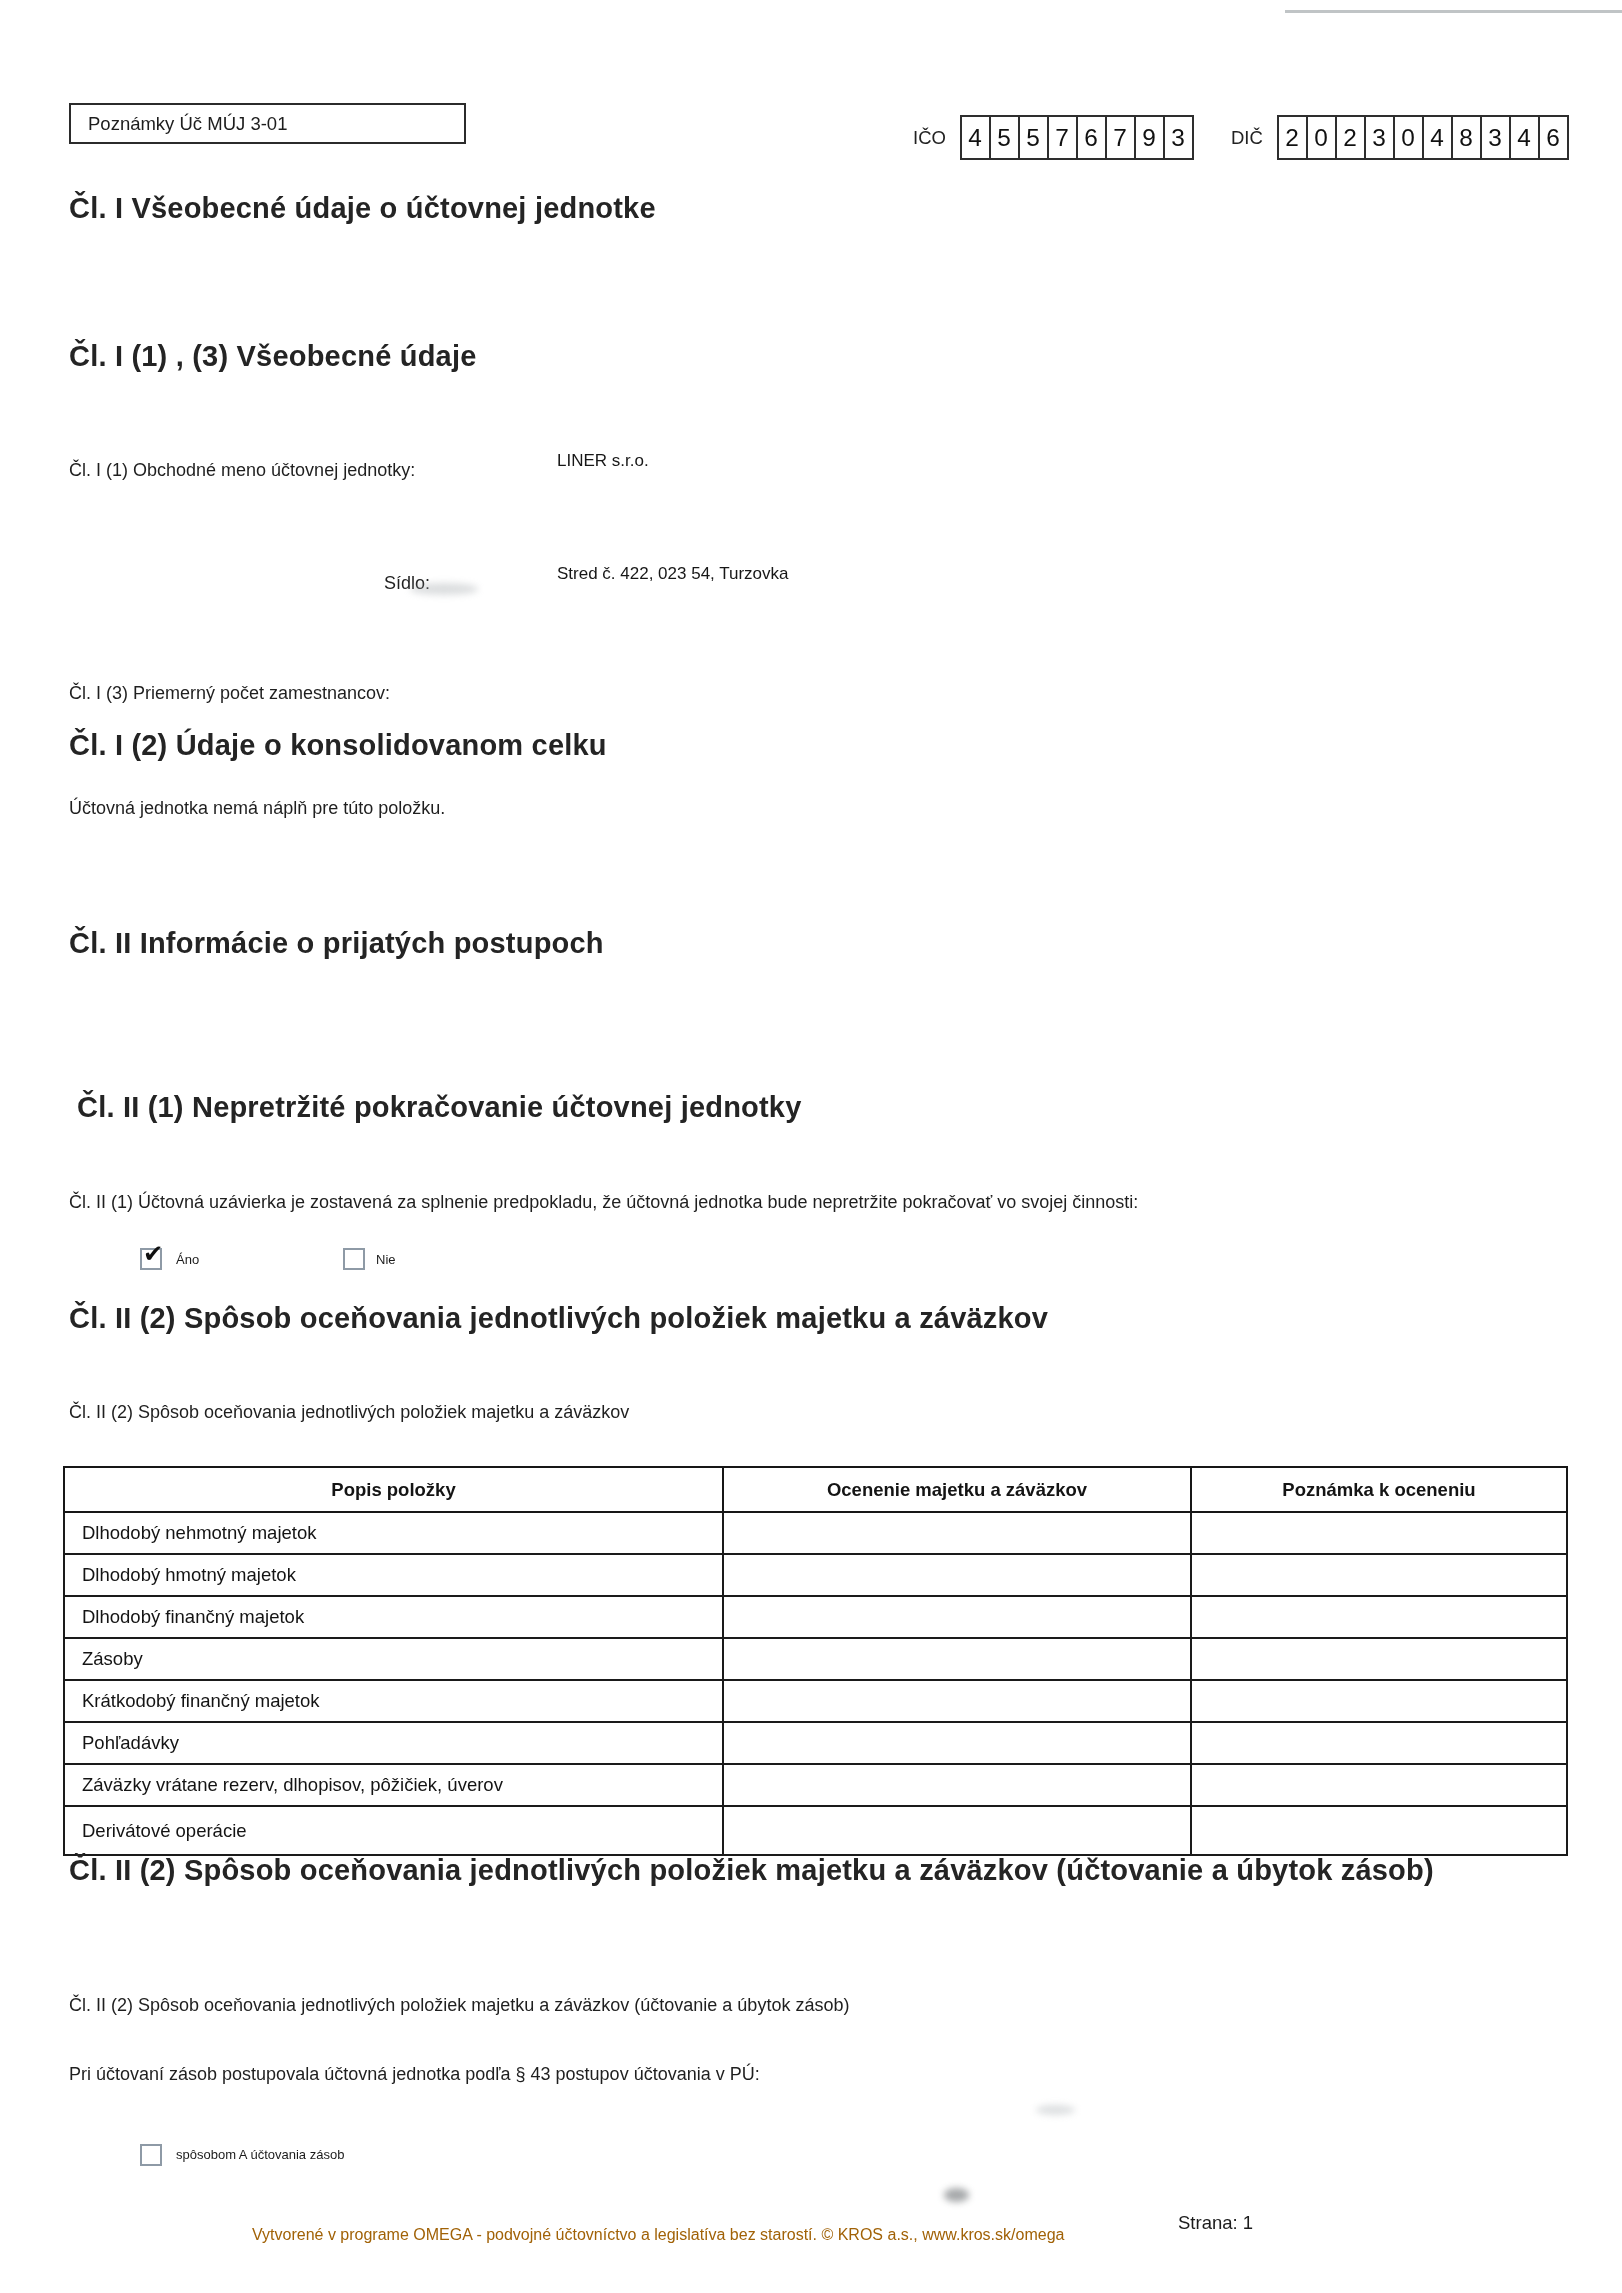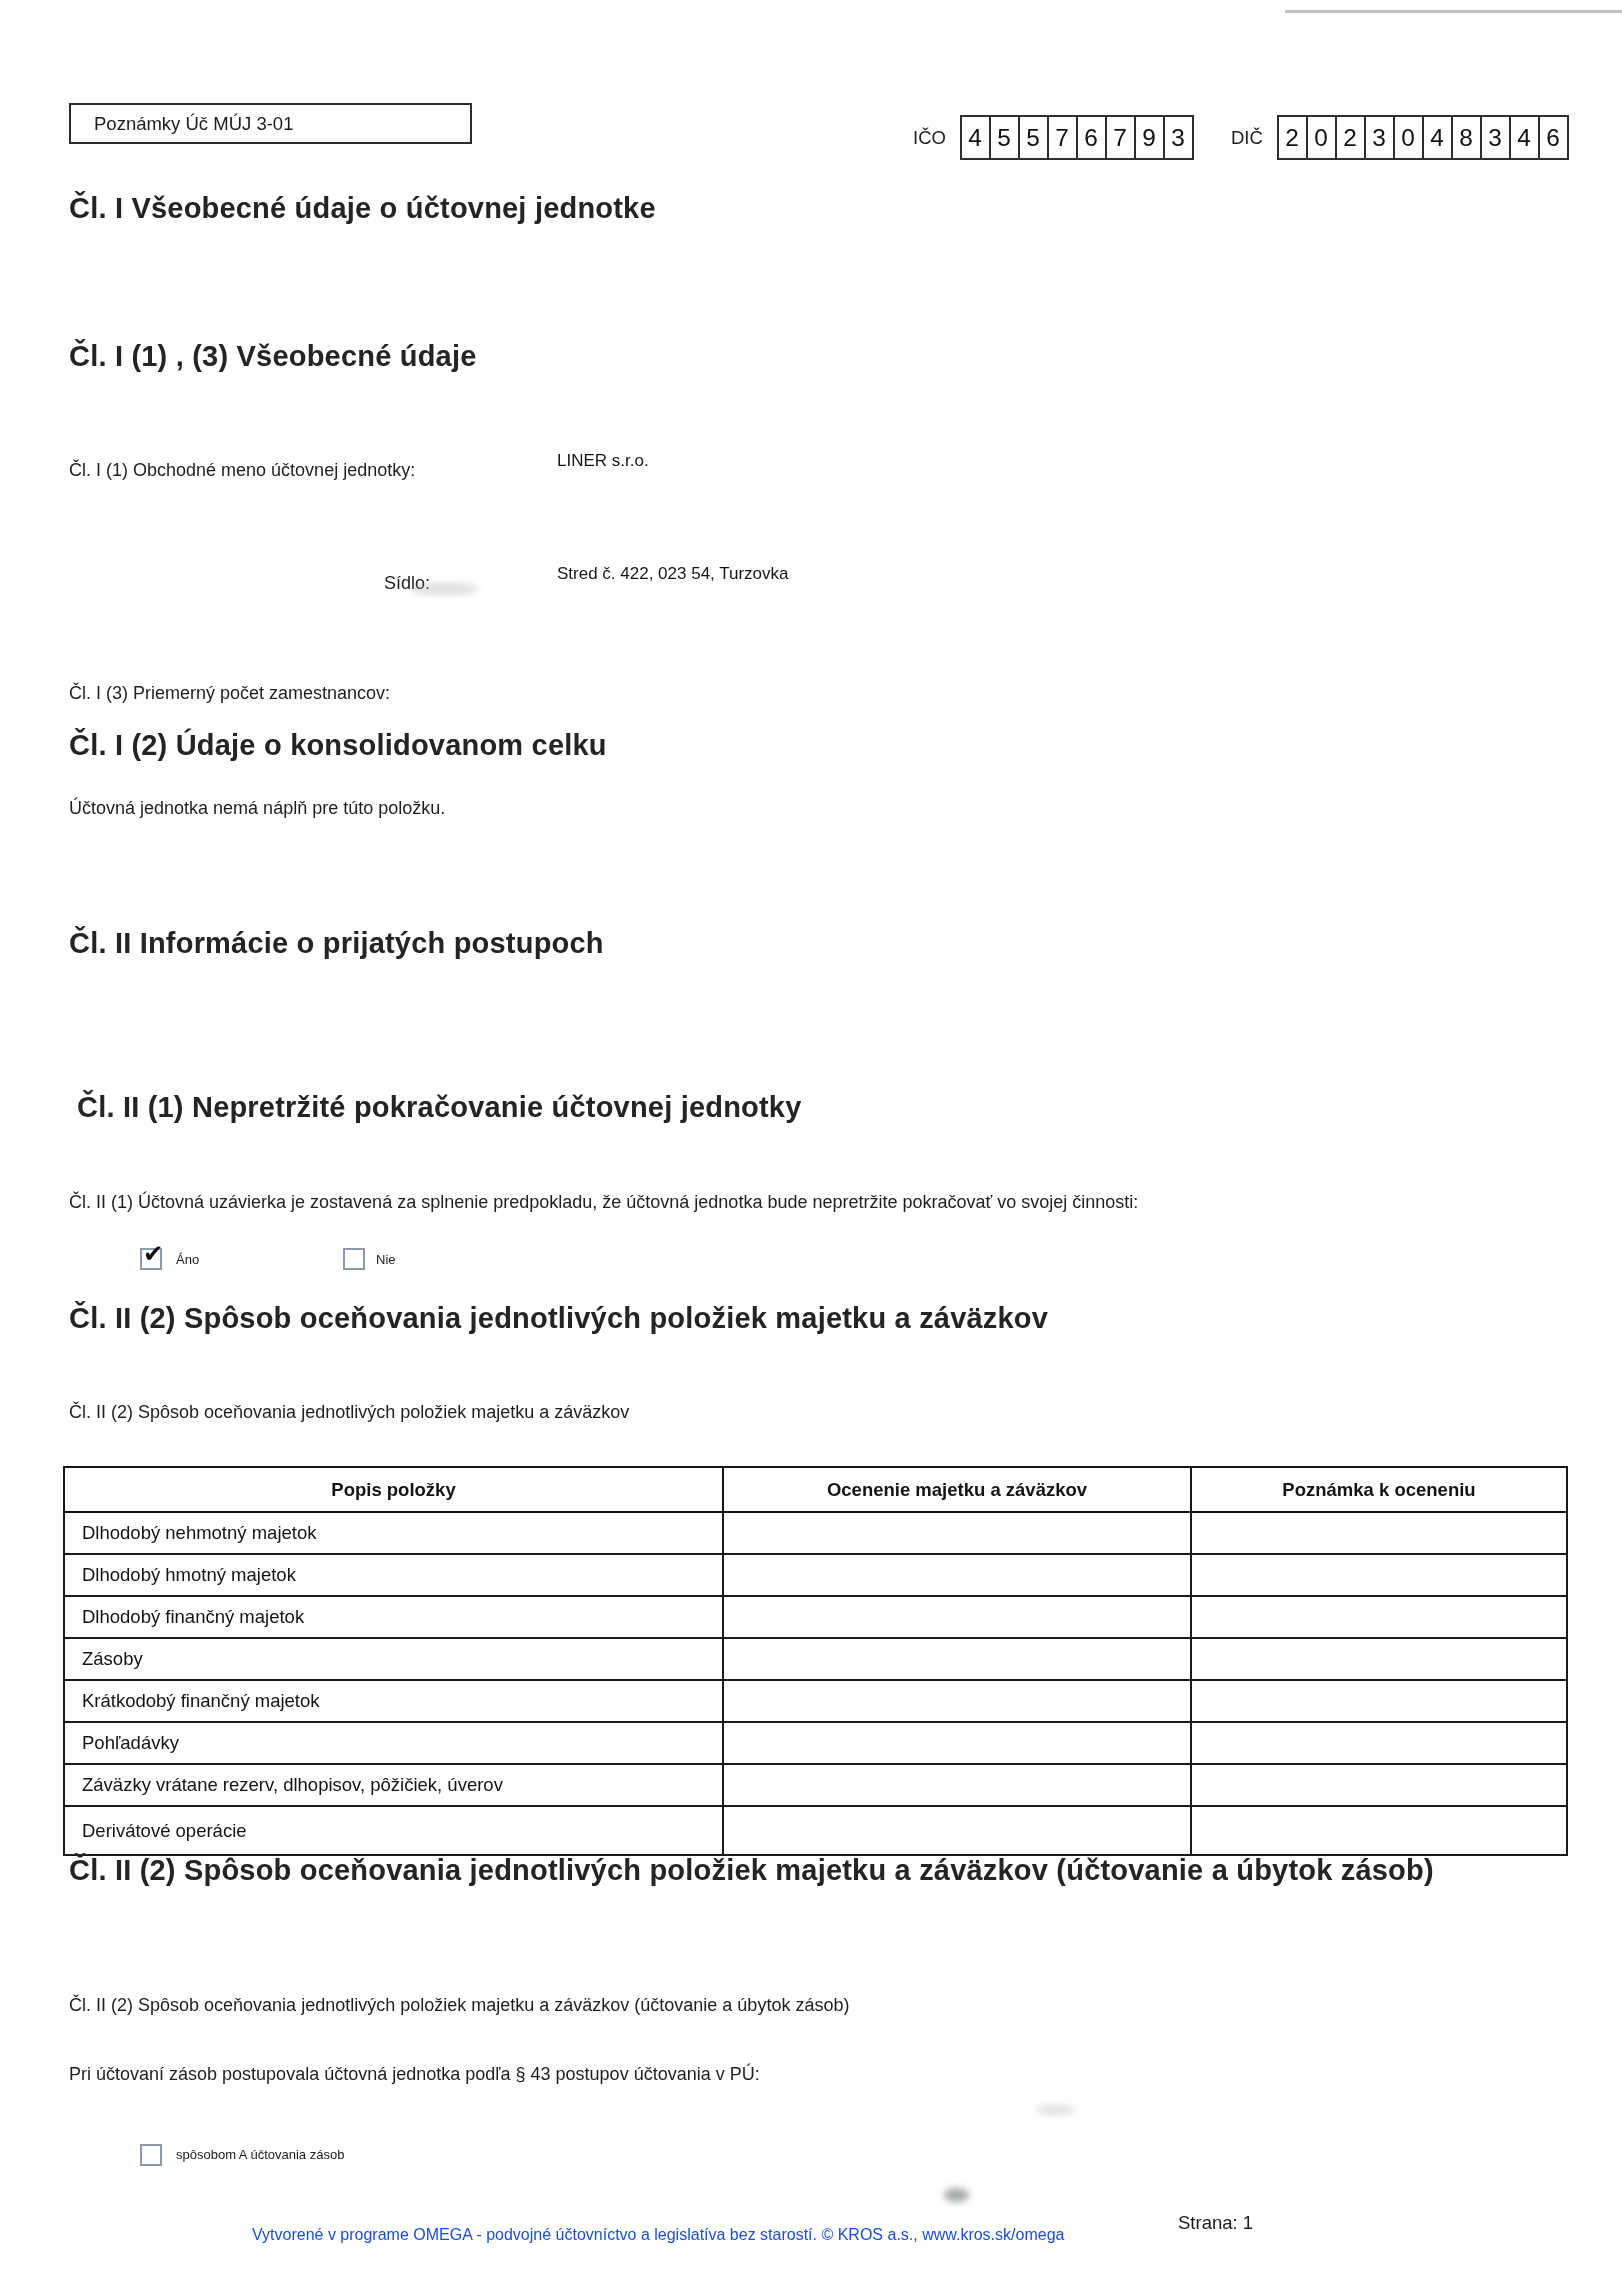--- a/index.html
+++ b/index.html
@@ -3,21 +3,21 @@
 <meta charset="utf-8">
 <style>
   html,body{margin:0;padding:0;background:#e9e9e9;}
   .page{position:relative;width:1623px;height:2294px;background:#ffffff;
         font-family:"Liberation Sans",sans-serif;color:#1d1d1d;overflow:hidden;margin:0 auto;}
 
   .scan-line{position:absolute;left:1285px;top:9.8px;width:337px;height:2.9px;background:#c0c4c6;}
 
   .form-id-box{position:absolute;left:69px;top:103px;width:376px;height:37px;
                border:2px solid #2b2b2b;display:flex;align-items:center;
-               padding-left:23px;font-size:18.5px;box-sizing:content-box;}
+               padding-left:17px;font-size:18.5px;box-sizing:content-box;}
 
   .id-group{position:absolute;display:flex;align-items:center;gap:13.7px;}
   .id-label{font-size:18.5px;color:#222;}
   .digit-row{display:flex;}
   .digit{width:27px;height:41px;border:2px solid #2e2e2e;margin-left:-2px;
          display:flex;align-items:center;justify-content:center;font-size:24.4px;color:#111;background:#fff;}
   .digit:first-child{margin-left:0;}
 
   .h-lg{position:absolute;font-size:29px;font-weight:bold;color:#242424;letter-spacing:0.2px;line-height:1.2;}
   .t-md{position:absolute;font-size:18px;color:#1f1f1f;}
@@ -27,21 +27,21 @@
   .check{position:absolute;left:1px;top:-7.8px;font-size:24.4px;color:#101010;line-height:1;}
   .cb-label{position:absolute;font-size:13px;color:#1b1b1b;}
 
   .val-table{position:absolute;left:63px;top:1466px;width:1505px;
              border-collapse:collapse;table-layout:fixed;border:2.9px solid #161616;}
   .val-table th{border:2.9px solid #161616;font-size:18.5px;font-weight:bold;height:39px;
                 text-align:center;color:#141414;padding:2px 5.9px;}
   .val-table td{border:2px solid #1a1a1a;font-size:18.5px;height:36px;padding:2px 17px;color:#141414;}
 
   .smudge{position:absolute;border-radius:50%;filter:blur(3.9px);}
-  .footer-credit{position:absolute;font-size:16px;color:#1d4ed8;}
+  .footer-credit{position:absolute;font-size:16px;color:#a16207;}
   .page-num{position:absolute;font-size:18.5px;color:#1b1b1b;}
 </style>
 </head>
 <body>
 
 <div class="page">
 
   <div class="scan-line"></div>
 
   <div class="form-id-box">

